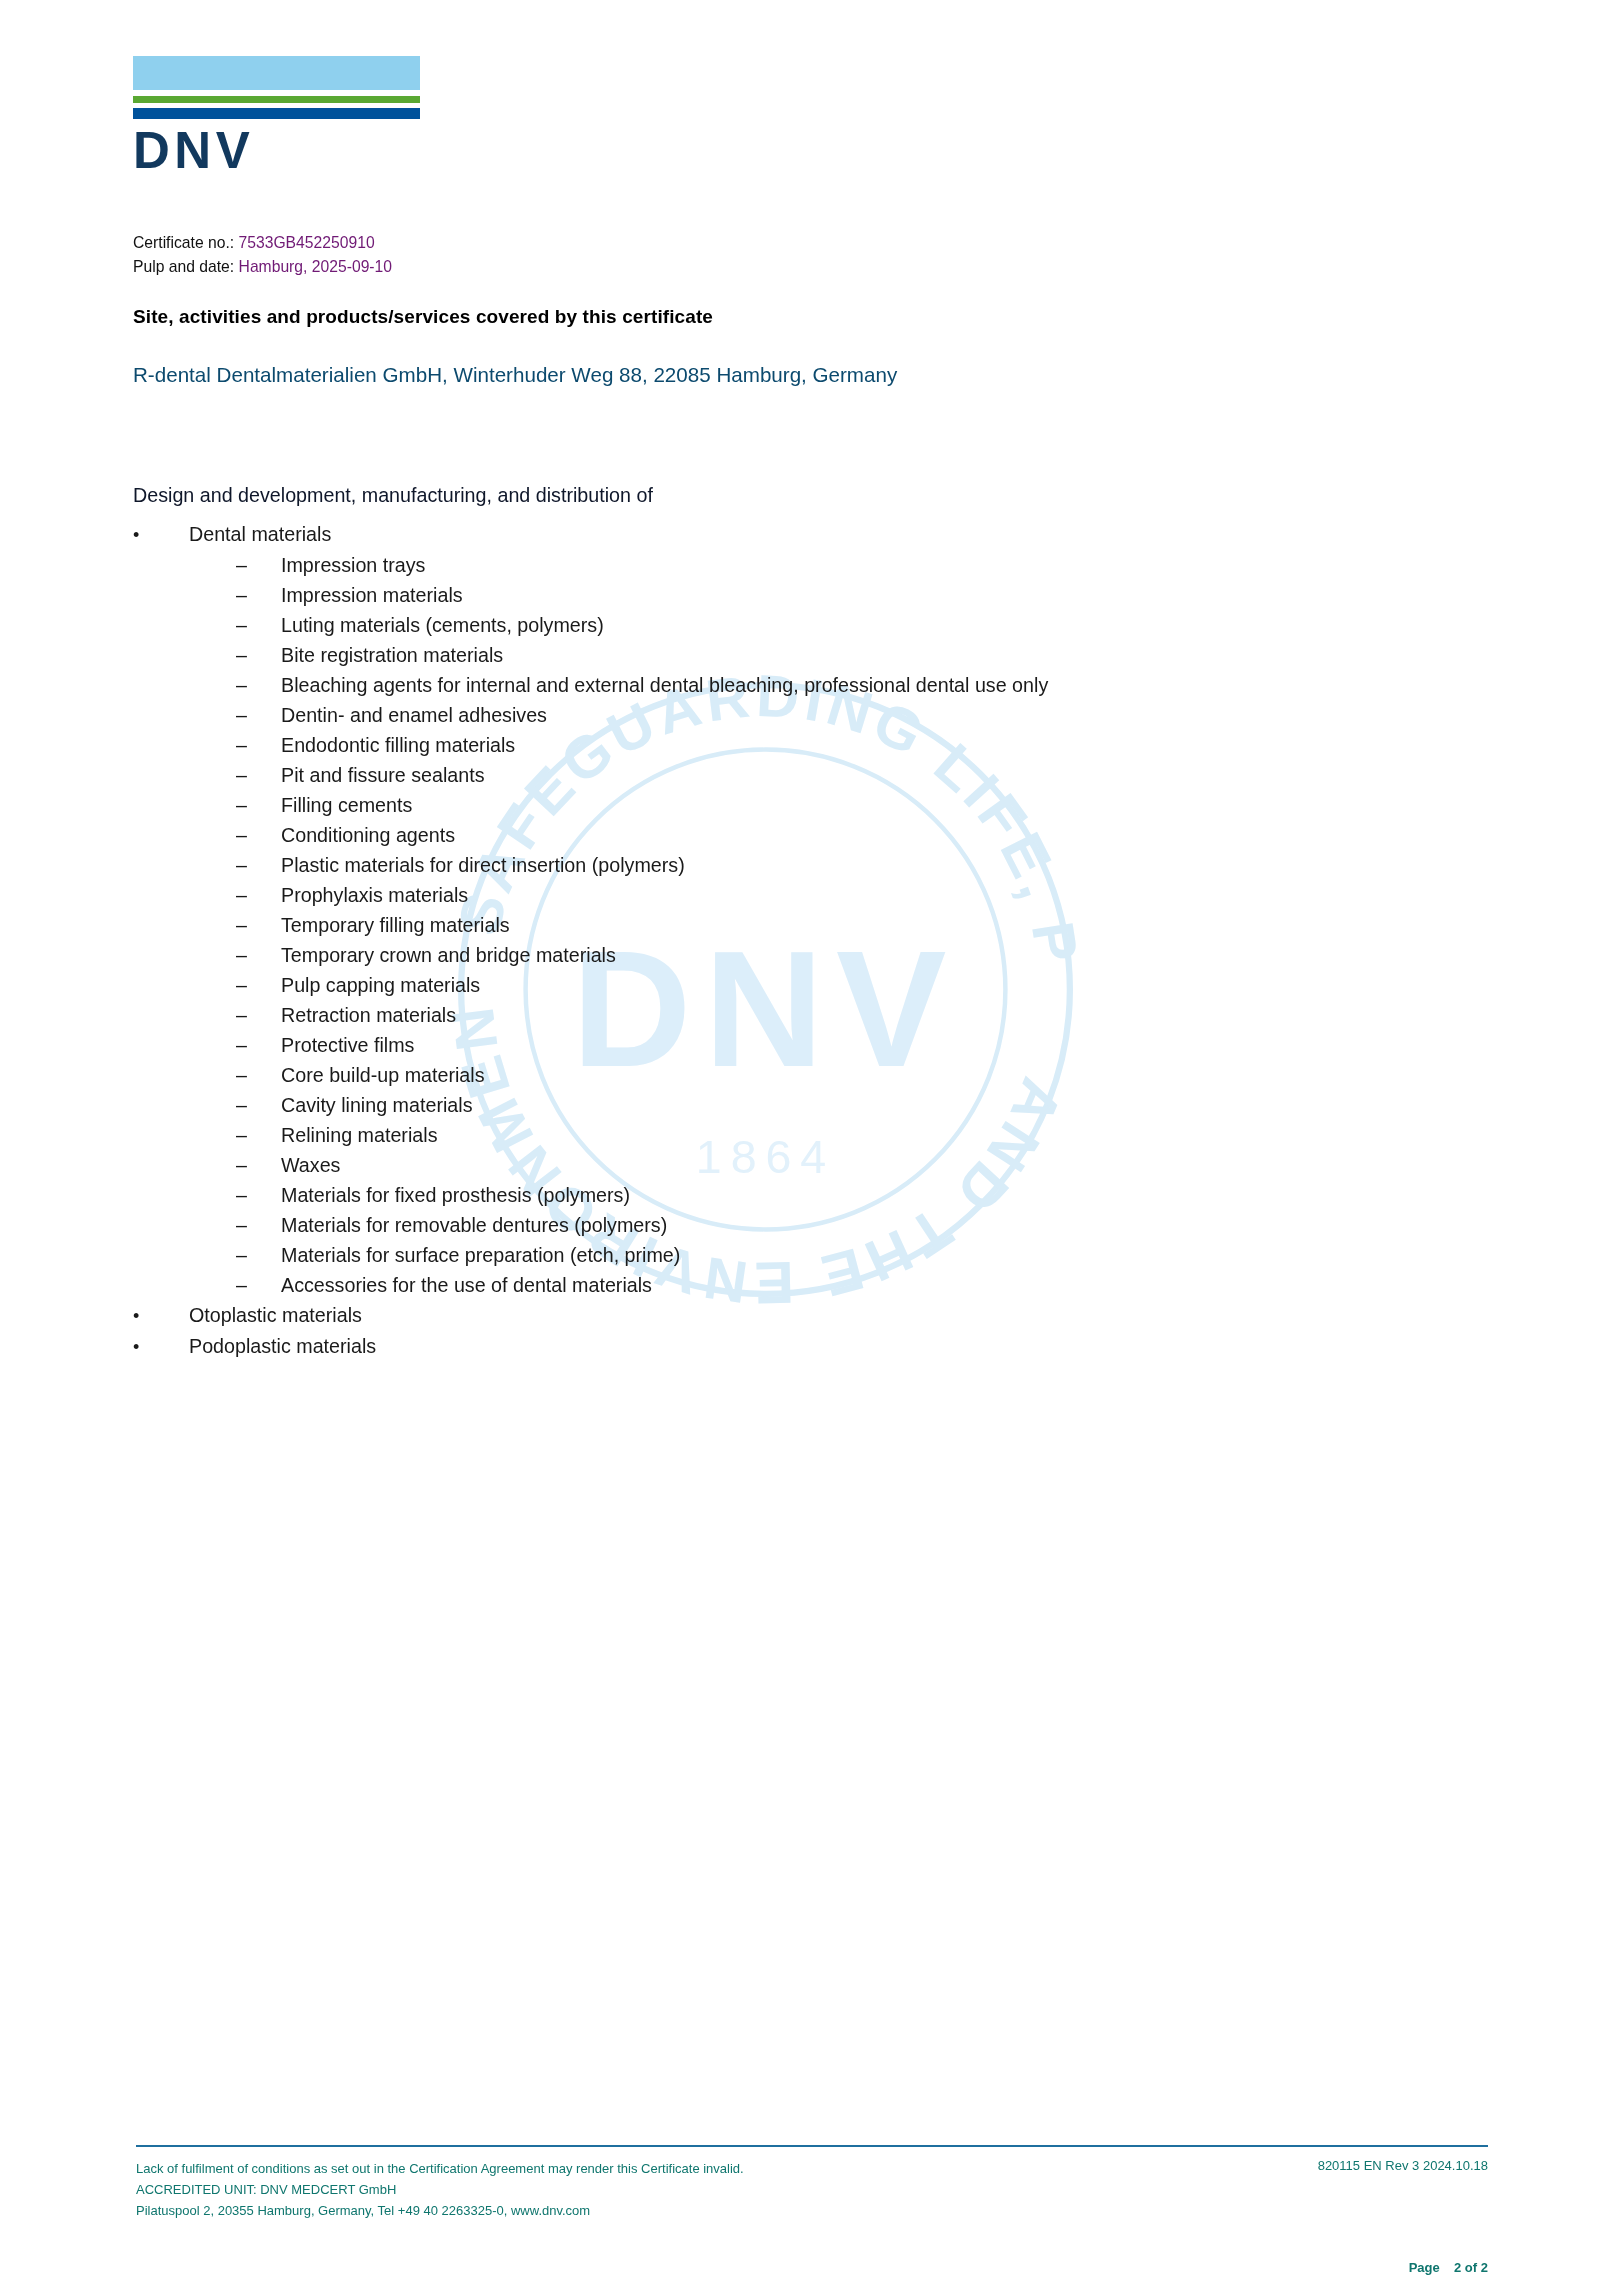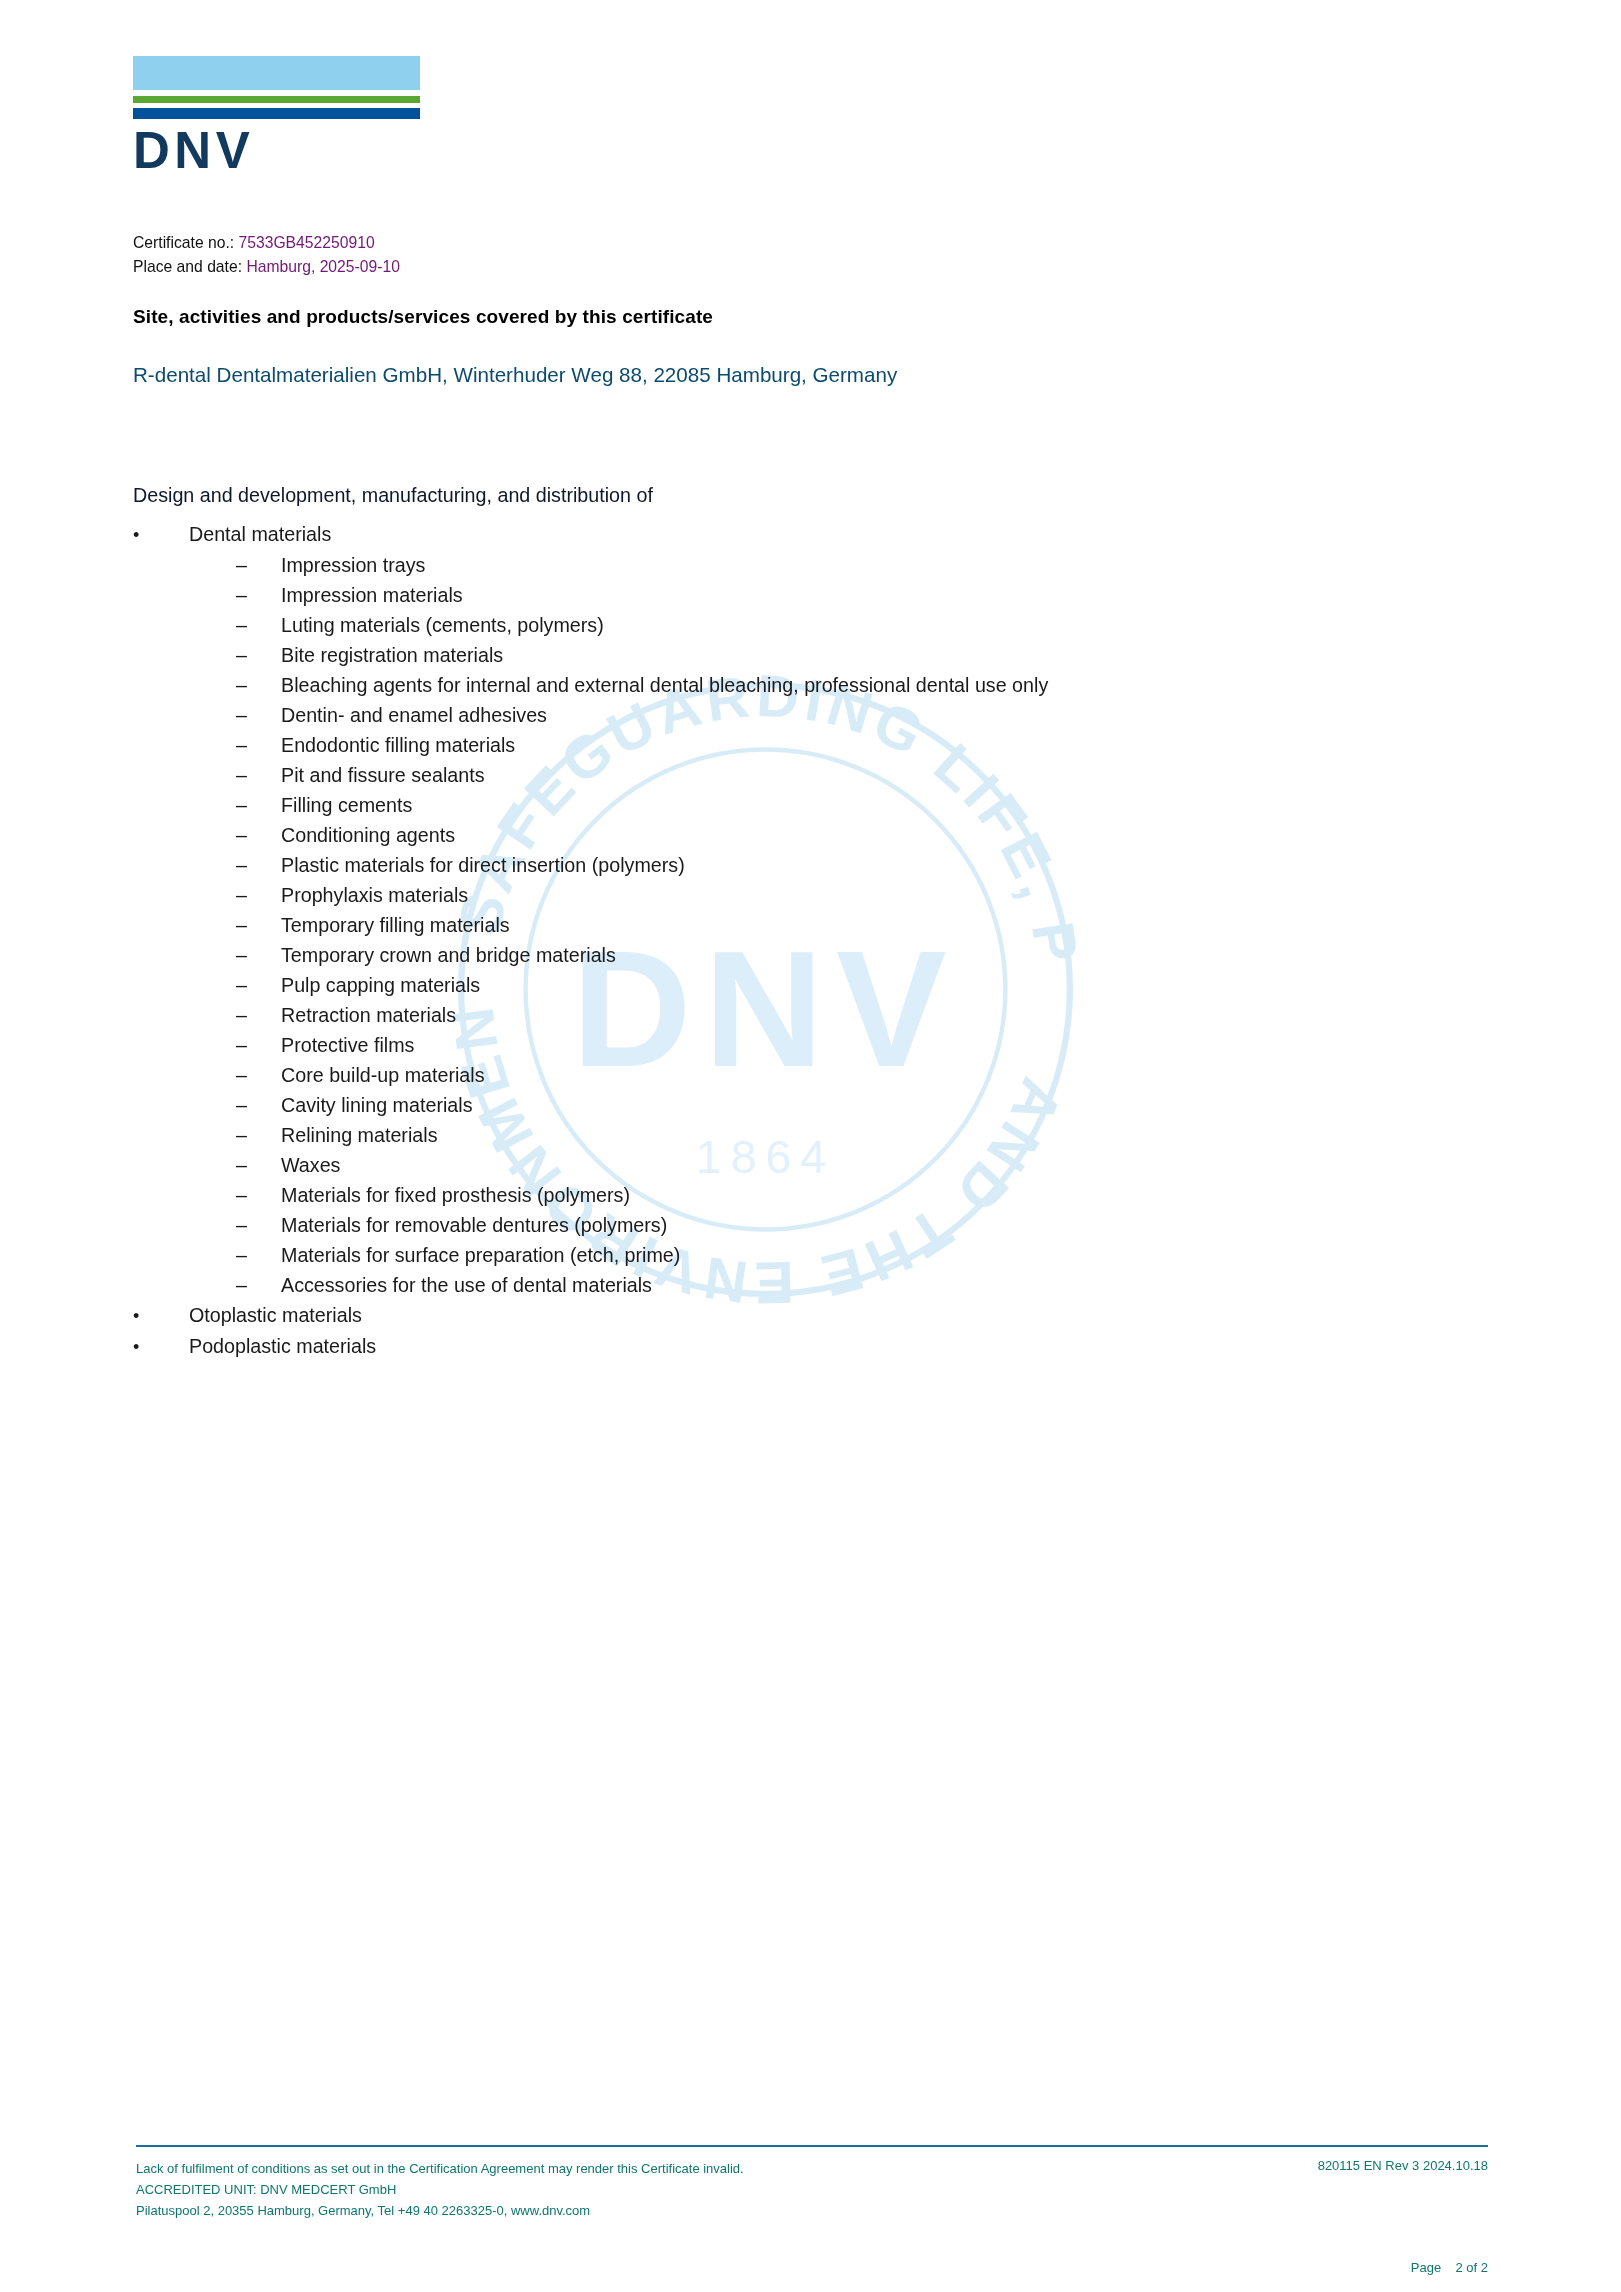--- a/index.html
+++ b/index.html
@@ -152,20 +152,21 @@
     display: flex;
     justify-content: space-between;
     align-items: flex-start;
   }
   .footer-left { line-height: 1.62; }
   .footer-right { text-align: right; }
   .footer-page {
     margin-top: 39px;
     text-align: right;
     font-size: 13px;
+    font-weight: bold;
   }
   .footer-page .lbl { margin-right: 10.7px; }
 </style>
 </head>
 <body>
 
 <div class="page">
 
   <div class="watermark">
     <svg width="743" height="743" viewBox="0 0 830 830" xmlns="http://www.w3.org/2000/svg">
@@ -196,21 +197,21 @@
       <div class="logo-bar b5"></div>
       <div class="logo-word">DNV</div>
     </div>
 
     <div class="meta">
       <div>
         <span>Certificate no.:</span>
         <span class="val">7533GB452250910</span>
       </div>
       <div>
-        <span>Place and date:</span>
+        <span>Pulp and date:</span>
         <span class="val">Hamburg, 2025-09-10</span>
       </div>
     </div>
 
     <div class="section-title">Site, activities and products/services covered by this certificate</div>
     <div class="site-line">R-dental Dentalmaterialien GmbH, Winterhuder Weg 88, 22085 Hamburg, Germany</div>
     <div class="scope-intro">Design and development, manufacturing, and distribution of</div>
 
     <div class="list-block">
 

